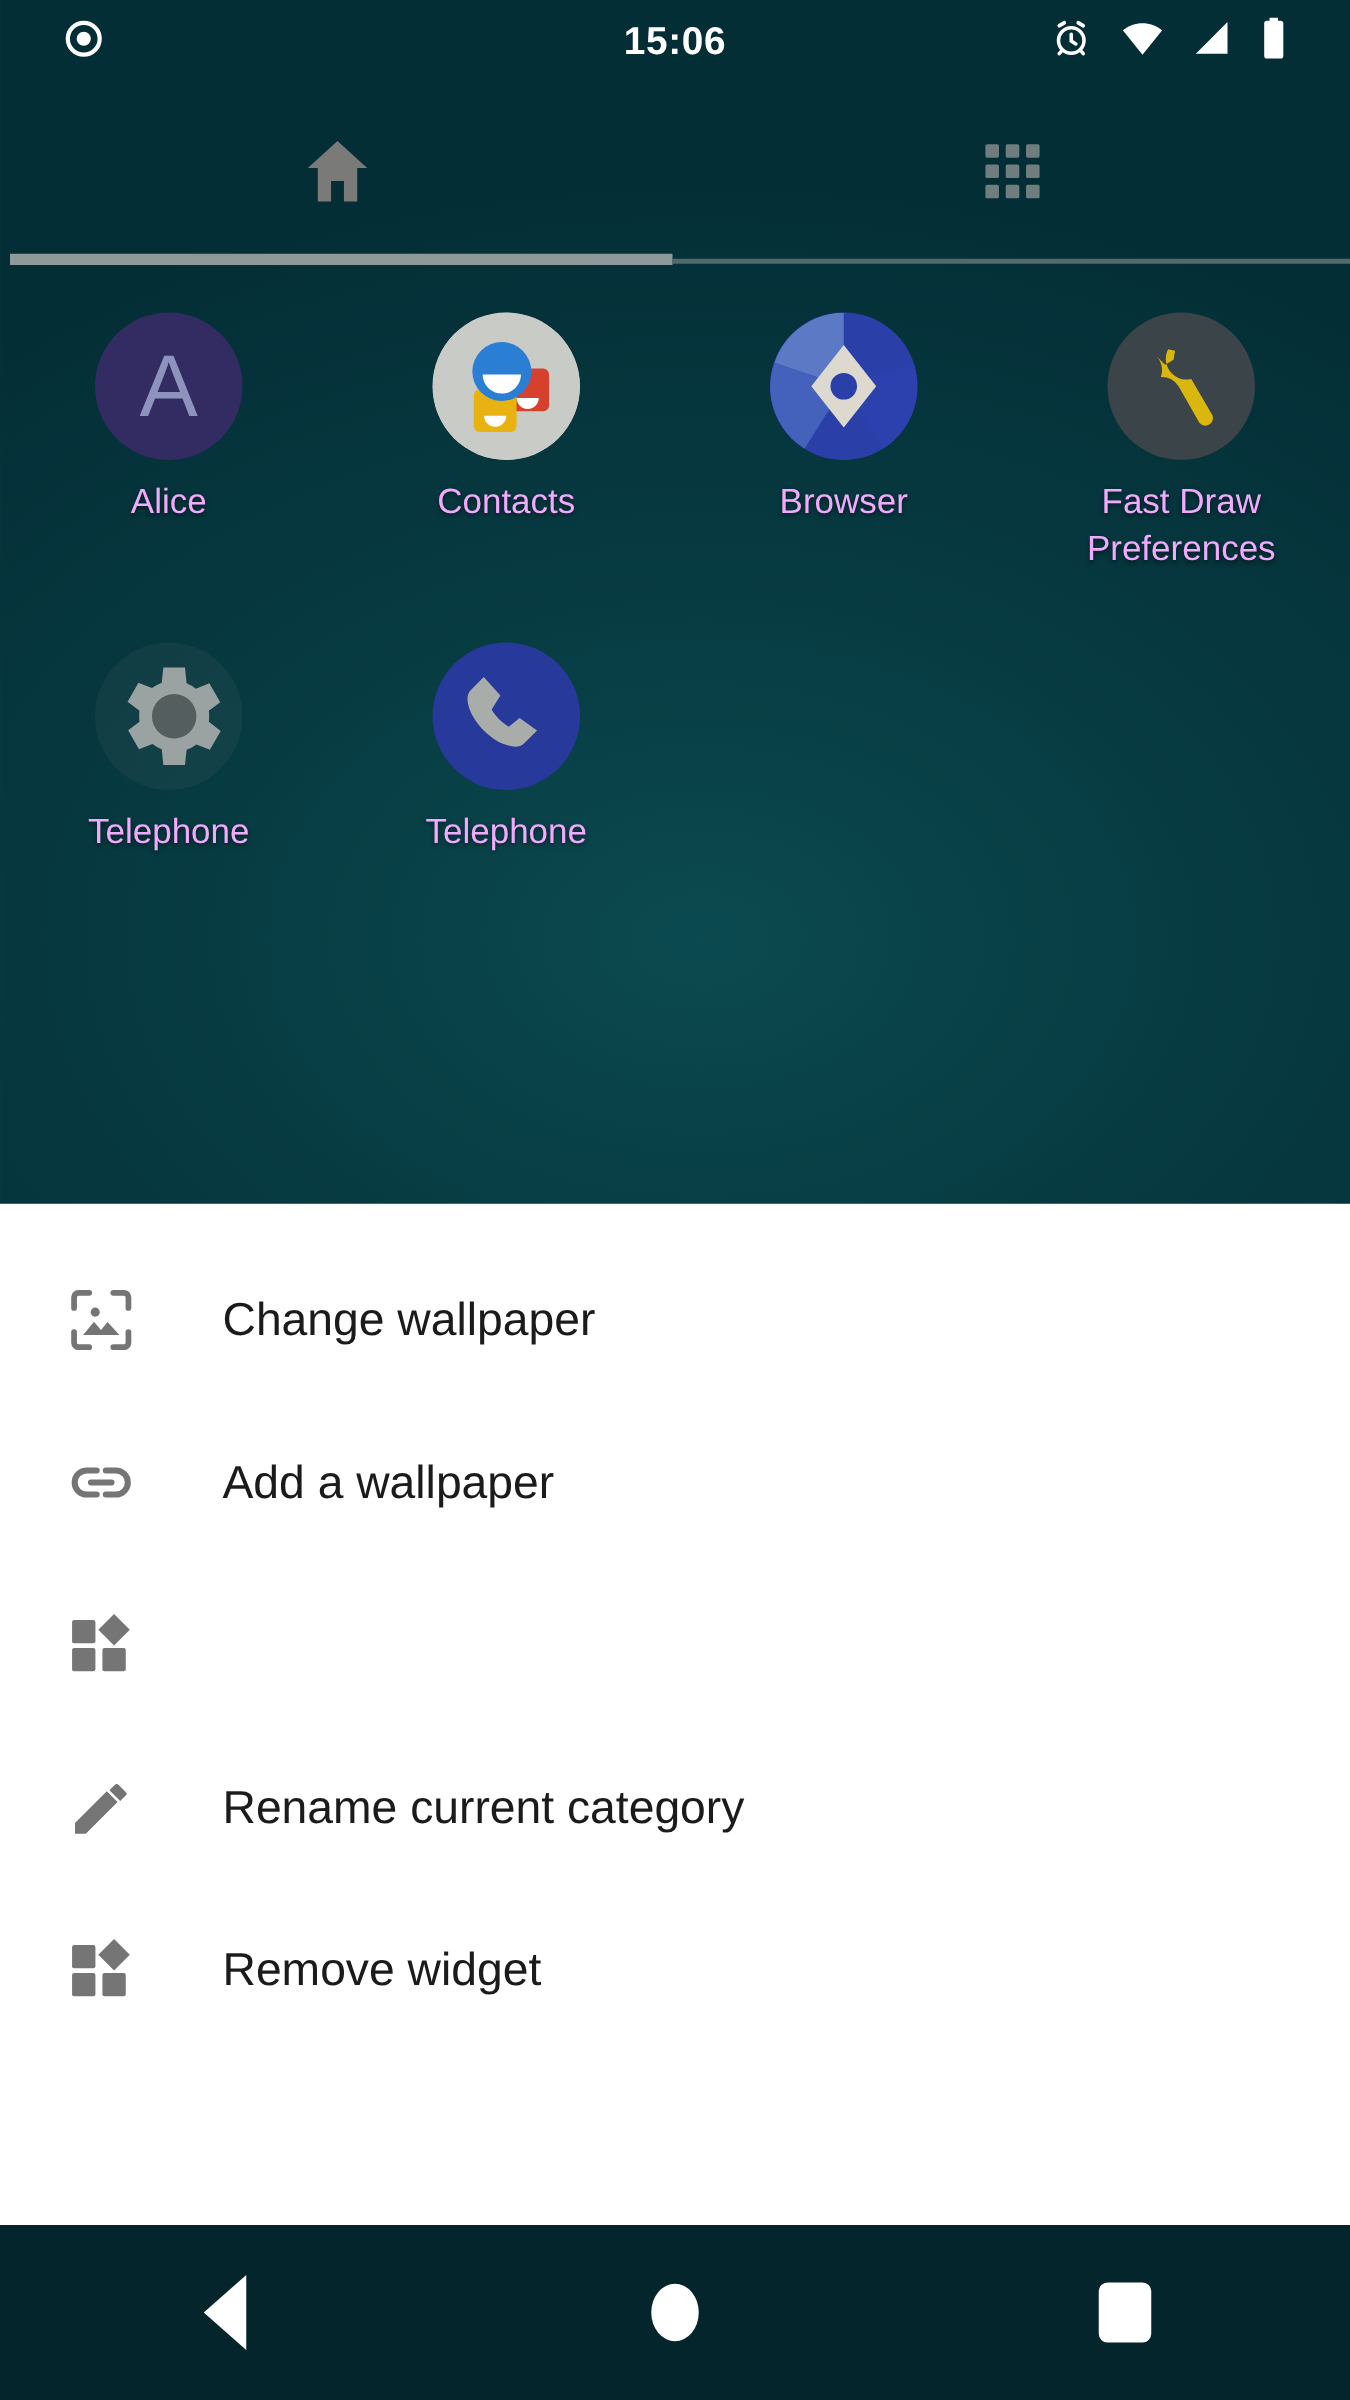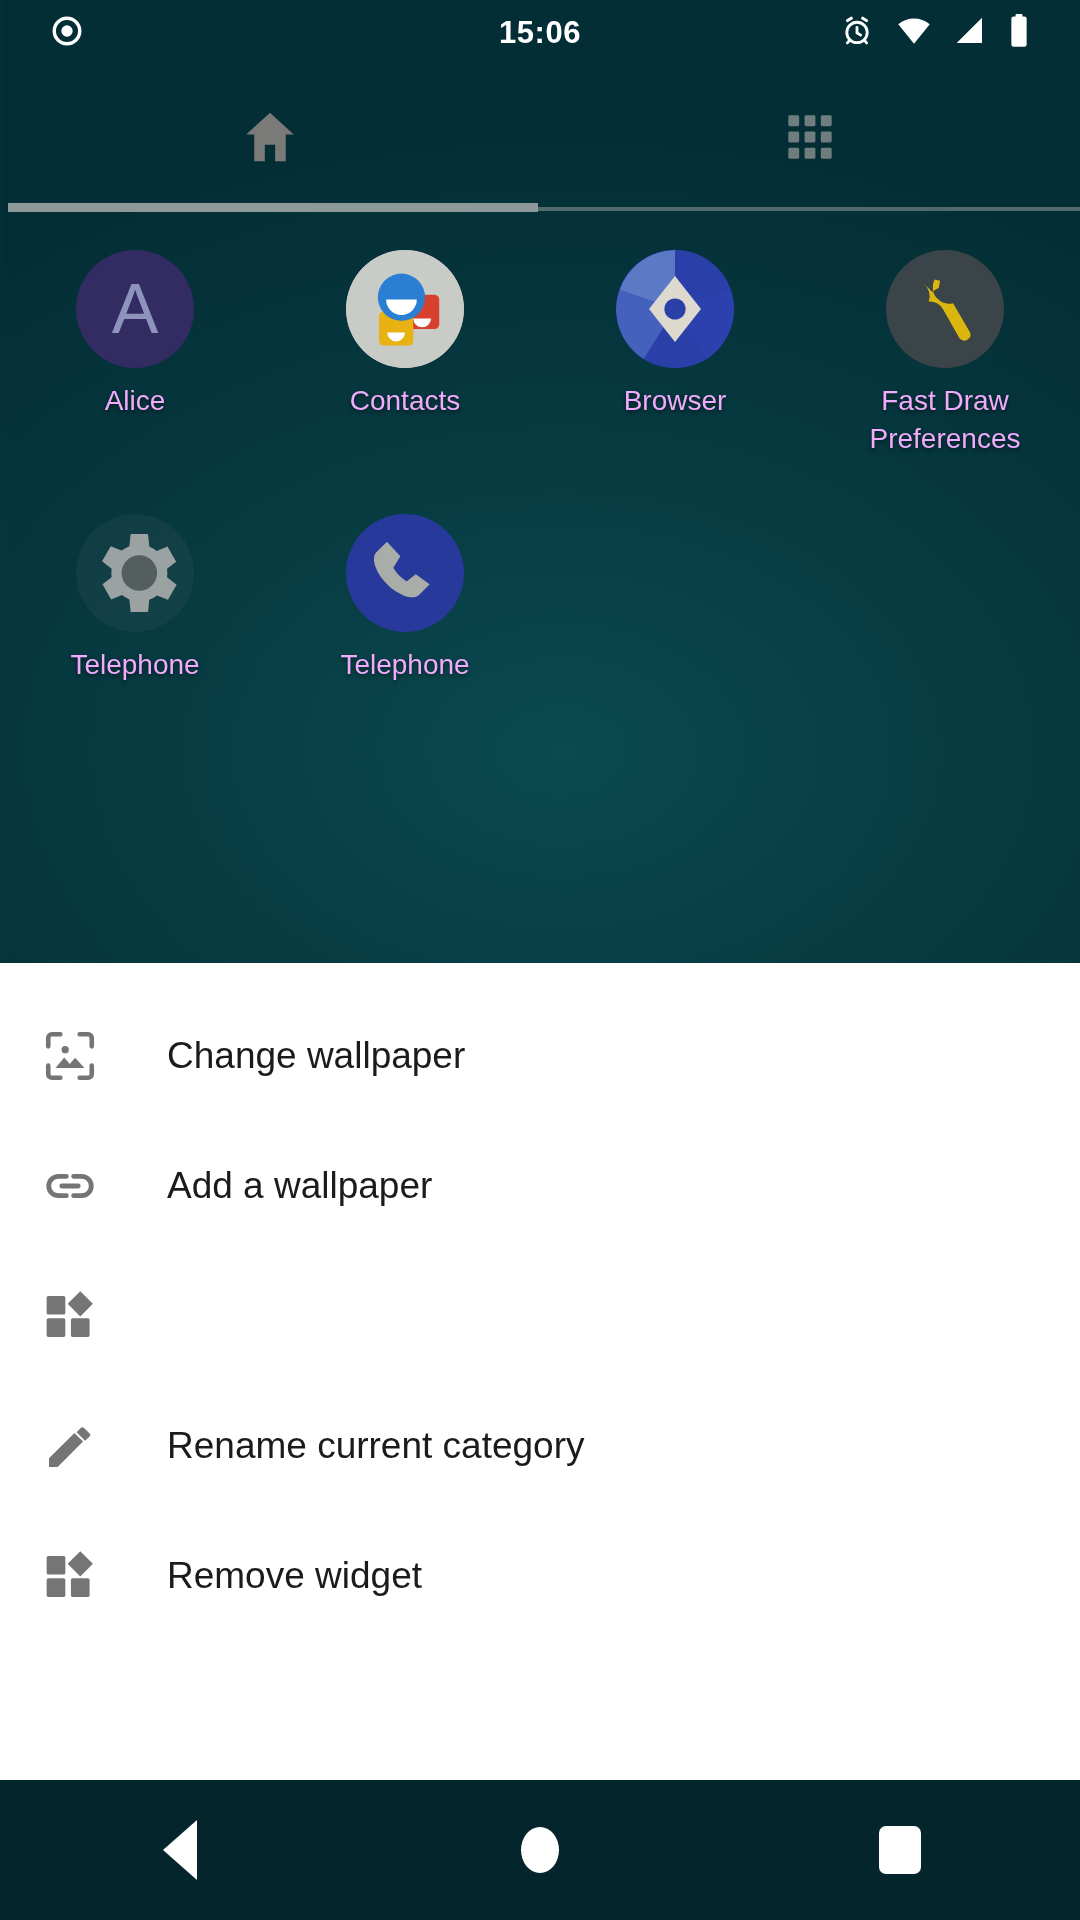--- a/index.html
+++ b/index.html
@@ -76,21 +76,21 @@
   .ic-msg{ background:#5c8227; display:flex; align-items:center; justify-content:center; }
   .ic-settings{ background:rgba(120,130,130,.10); display:flex; align-items:center; justify-content:center; }
   .ic-phone{ background:#27399b; display:flex; align-items:center; justify-content:center; }
 
   
   .menu{
     position:absolute; left:0; top:963px; width:1080px; height:817px;
     background:#ffffff; z-index:6; padding-top:28px;
   }
   .menu-item{
-    display:flex; align-items:center; height:130px; padding-left:37px;
+    display:flex; align-items:center; height:130px; padding-left:48px;
   }
   .mi-icon{
     width:66px; height:66px; flex:0 0 auto; display:flex;
     align-items:center; justify-content:center; margin-right:64px;
   }
   .mi-label{ color:#1b1b1b; font-size:37px; }
 
   
   .navbar{
     position:absolute; left:0; bottom:0; width:1080px; height:140px;

